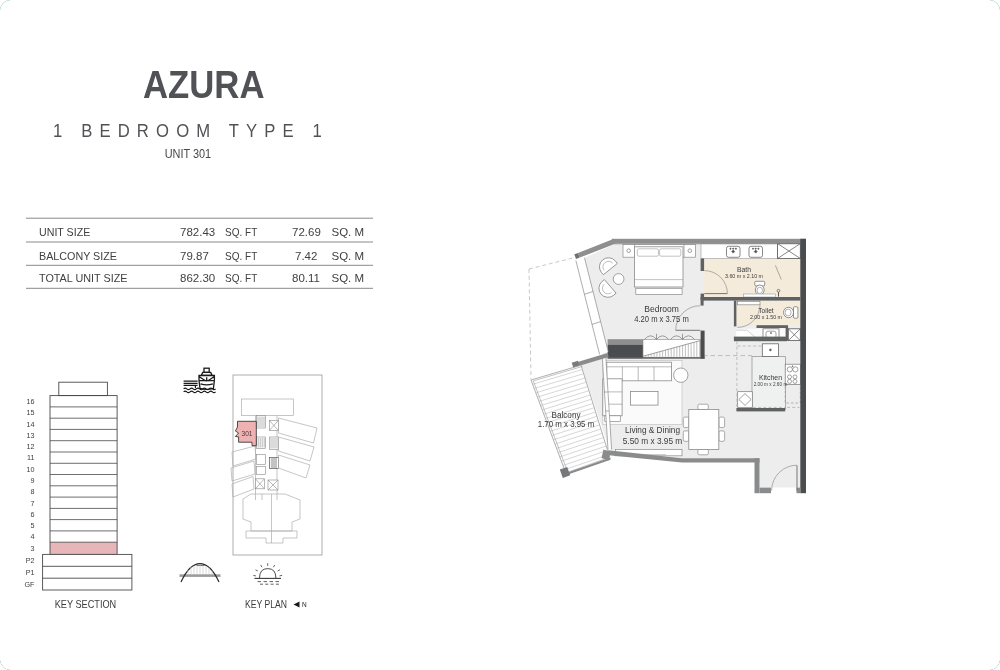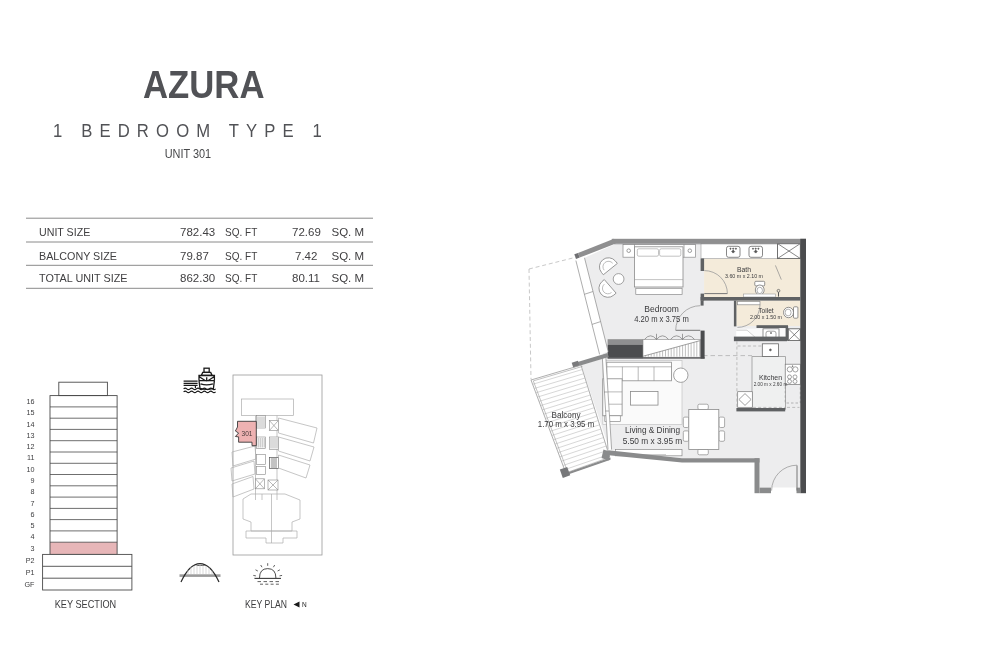--- a/index.html
+++ b/index.html
@@ -1,16 +1,16 @@
 <!DOCTYPE html>
 <html><head>
 <meta charset="utf-8">
 <style>
 html,body{margin:0;padding:0;background:#ffffff;}
-#page{position:relative;width:1000px;height:670px;background:#0f766e;overflow:hidden;}
+#page{position:relative;width:1000px;height:670px;background:#0f766e;overflow:hidden;border-radius:11px;}
 svg{position:absolute;top:0;left:0;}
 text{font-family:"Liberation Sans",sans-serif;}
 </style>
 </head>
 <body>
 <div id="page">
 <svg width="1000" height="670" viewBox="0 0 1000 670">
 
 <rect x="0" y="0" width="1000" height="670" fill="#ffffff"></rect>
 

